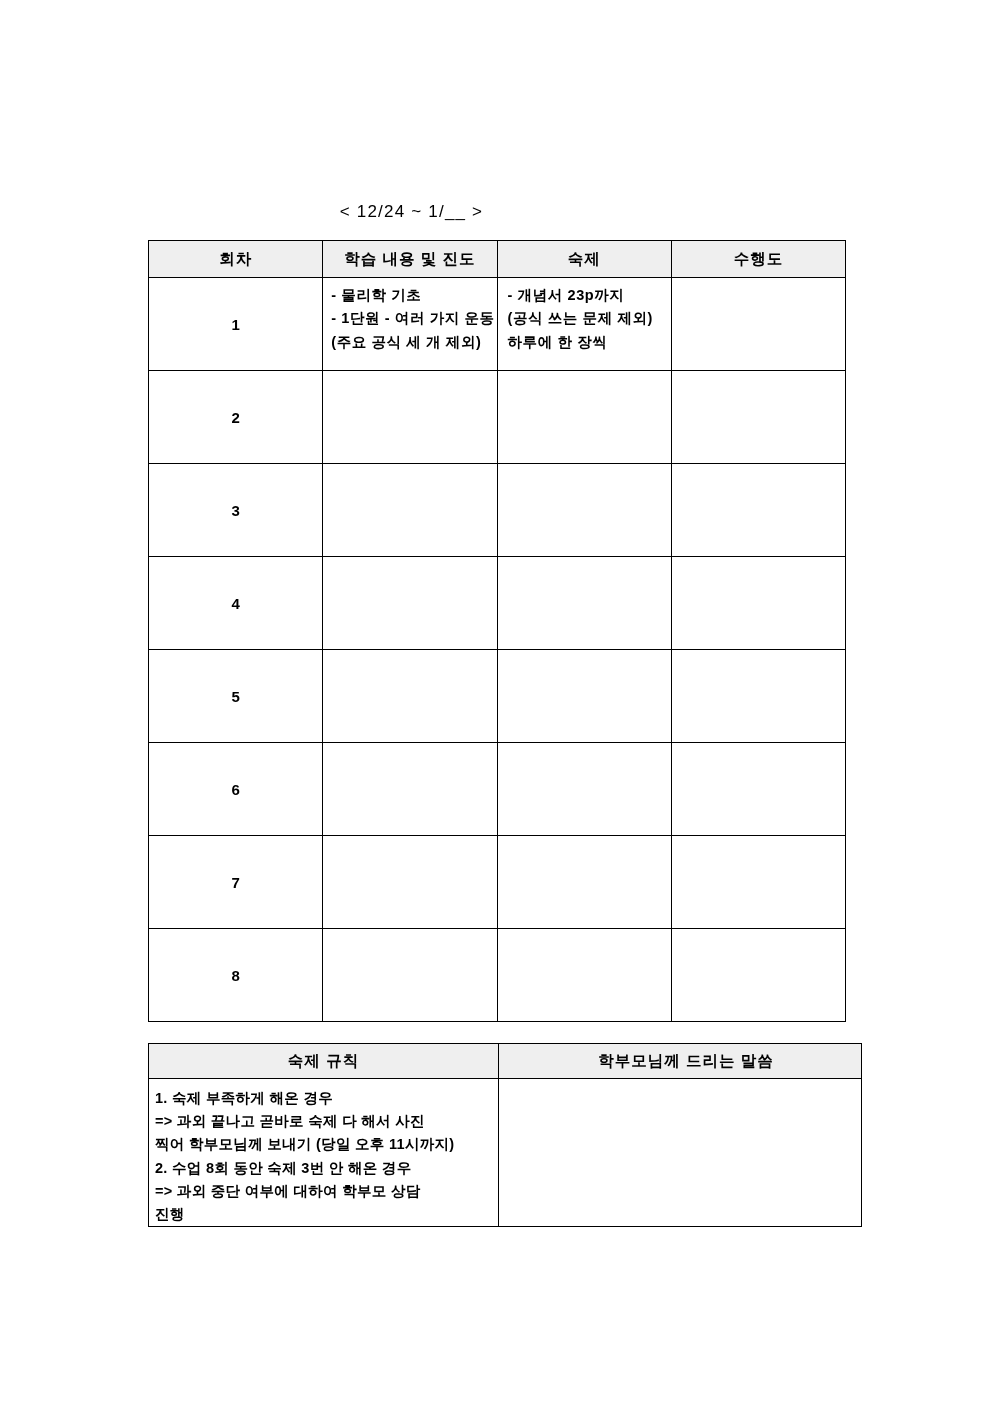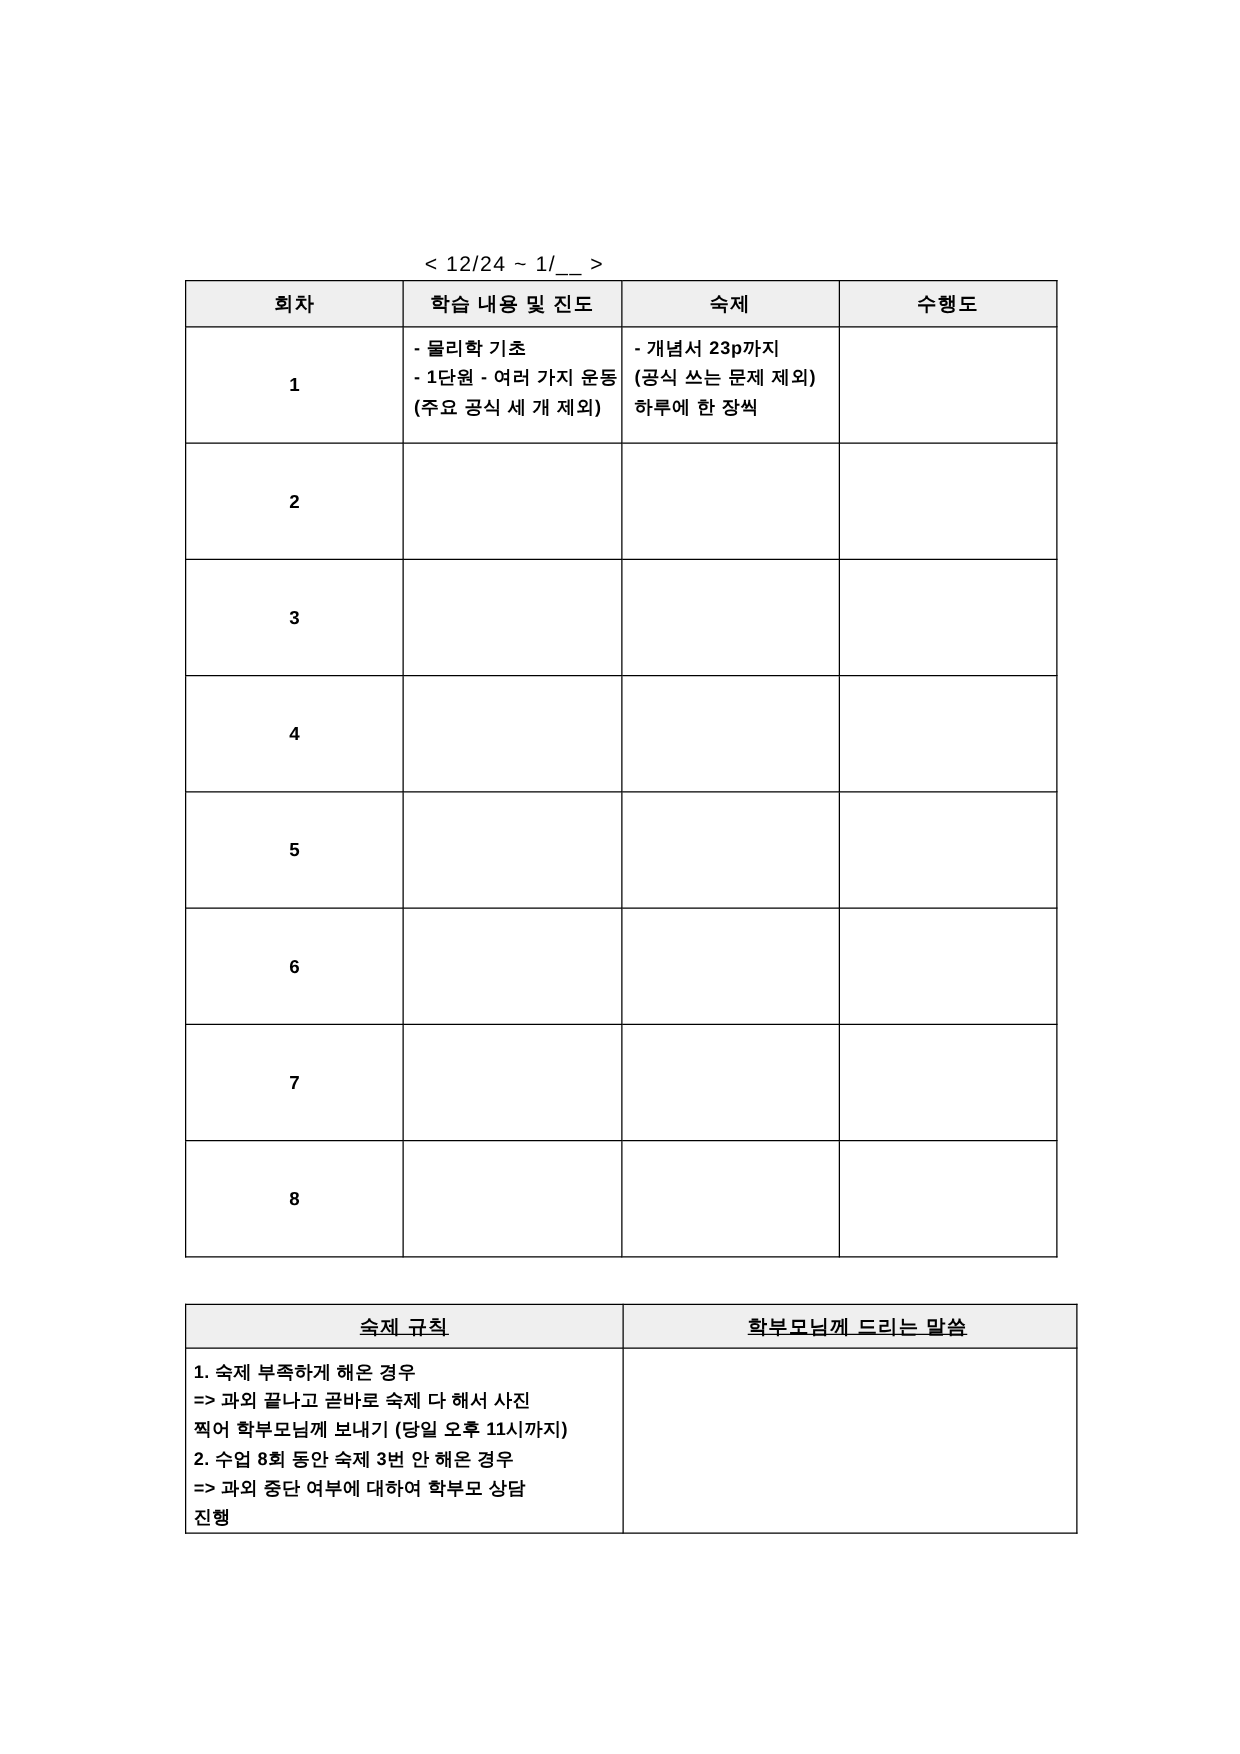--- a/index.html
+++ b/index.html
@@ -59,21 +59,21 @@
   table td, table th {
     border: 1.4px solid #000000;
     padding: 0;
     vertical-align: middle;
     font-weight: bold;
   }
 
   .schedule-table {
     position: absolute;
     left: 148px;
-    top: 224px;
+    top: 240px;
     width: 698px;
   }
   .schedule-table th {
     height: 36px;
     background: #efefef;
     text-align: center;
     font-size: 15.5px;
     font-weight: bold;
     letter-spacing: 1px;
   }
@@ -106,21 +106,20 @@
     top: 1043px;
     width: 699px;
   }
   .notes-table th {
     height: 34px;
     background: #efefef;
     text-align: center;
     font-size: 15.5px;
     font-weight: bold;
     letter-spacing: 1px;
-    text-decoration: underline;
   }
   .notes-table .col-rules  { width: 349px; }
   .notes-table .col-parent { width: 350px; padding-left: 12px; }
   .notes-table tbody tr { height: 128px; }
   .notes-table td {
     vertical-align: top;
   }
   .rules-body {
     padding: 8px 4px 0 6px;
     font-size: 14.5px;

